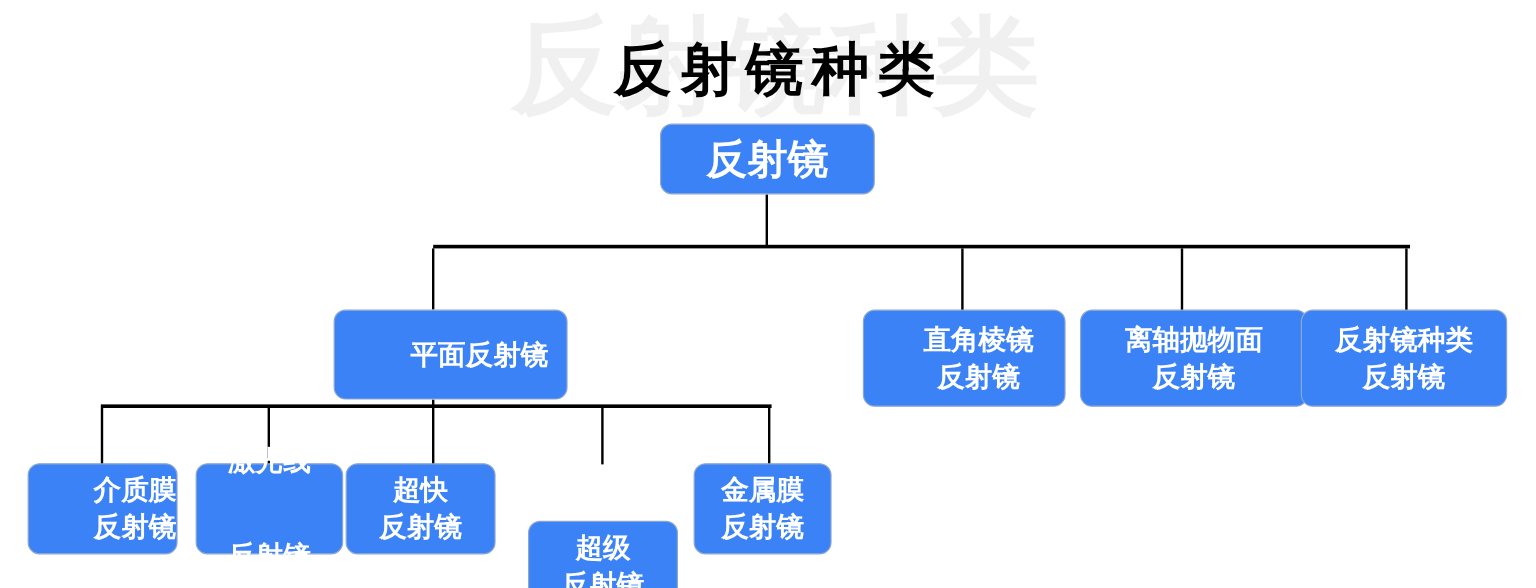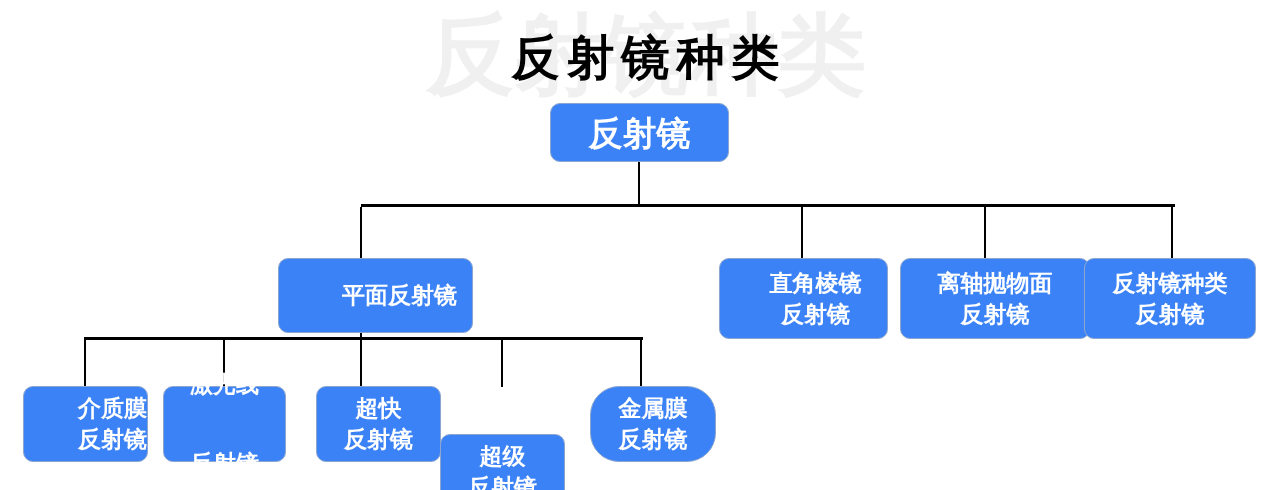--- a/index.html
+++ b/index.html
@@ -27,23 +27,23 @@
   .node .ln{font-size:23px;line-height:31px;white-space:nowrap;}
   .node-root .ln{font-size:34px;line-height:40px;}
   
   .node-root        {left:550px; top:103px; width:179px; height:59px;}
   .node-plane       {left:278px; top:258px; width:195px; height:75px;padding-left:48px;}
   .node-right-angle {left:719px; top:258px; width:169px; height:81px;padding-left:24px;}
   .node-off-axis    {left:900px; top:258px; width:190px; height:81px;}
   .node-hollow-roof {left:1084px;top:258px; width:172px; height:81px;}
   .node-dielectric  {left:23px;  top:386px; width:125px; height:76px;align-items:flex-end;}
   .node-laser-line  {left:163px; top:386px; width:123px; height:76px;gap:48px;}
-  .node-ultrafast   {left:316px; top:386px; width:125px; height:76px;}
+  .node-ultrafast   {left:288px; top:386px; width:125px; height:76px;}
   .node-super       {left:440px; top:386px; width:125px; height:76px;margin-top:48px;}
-  .node-metal       {left:590px; top:386px; width:126px; height:76px;border-radius:29px;}
+  .node-metal       {left:578px; top:386px; width:115px; height:76px;}
   
   .e-root-stem      {left:638px; top:162px; width:2px;   height:44px;}
   .e-l1-hbar        {left:361px; top:204px; width:814px; height:3px;}
   .e-l1-drop-plane  {left:360px; top:207px; width:2px;   height:51px;}
   .e-l1-drop-ra     {left:801px; top:207px; width:2px;   height:52px;}
   .e-l1-drop-oa     {left:984px; top:207px; width:2px;   height:52px;}
   .e-l1-drop-hr     {left:1171px;top:207px; width:2px;   height:52px;}
   .e-plane-stem     {left:360px; top:333px; width:2px;   height:54px;}
   .e-l2-hbar        {left:84px;  top:337px; width:559px; height:3px;}
   .e-l2-drop-1      {left:84px;  top:340px; width:2px;   height:47px;}

